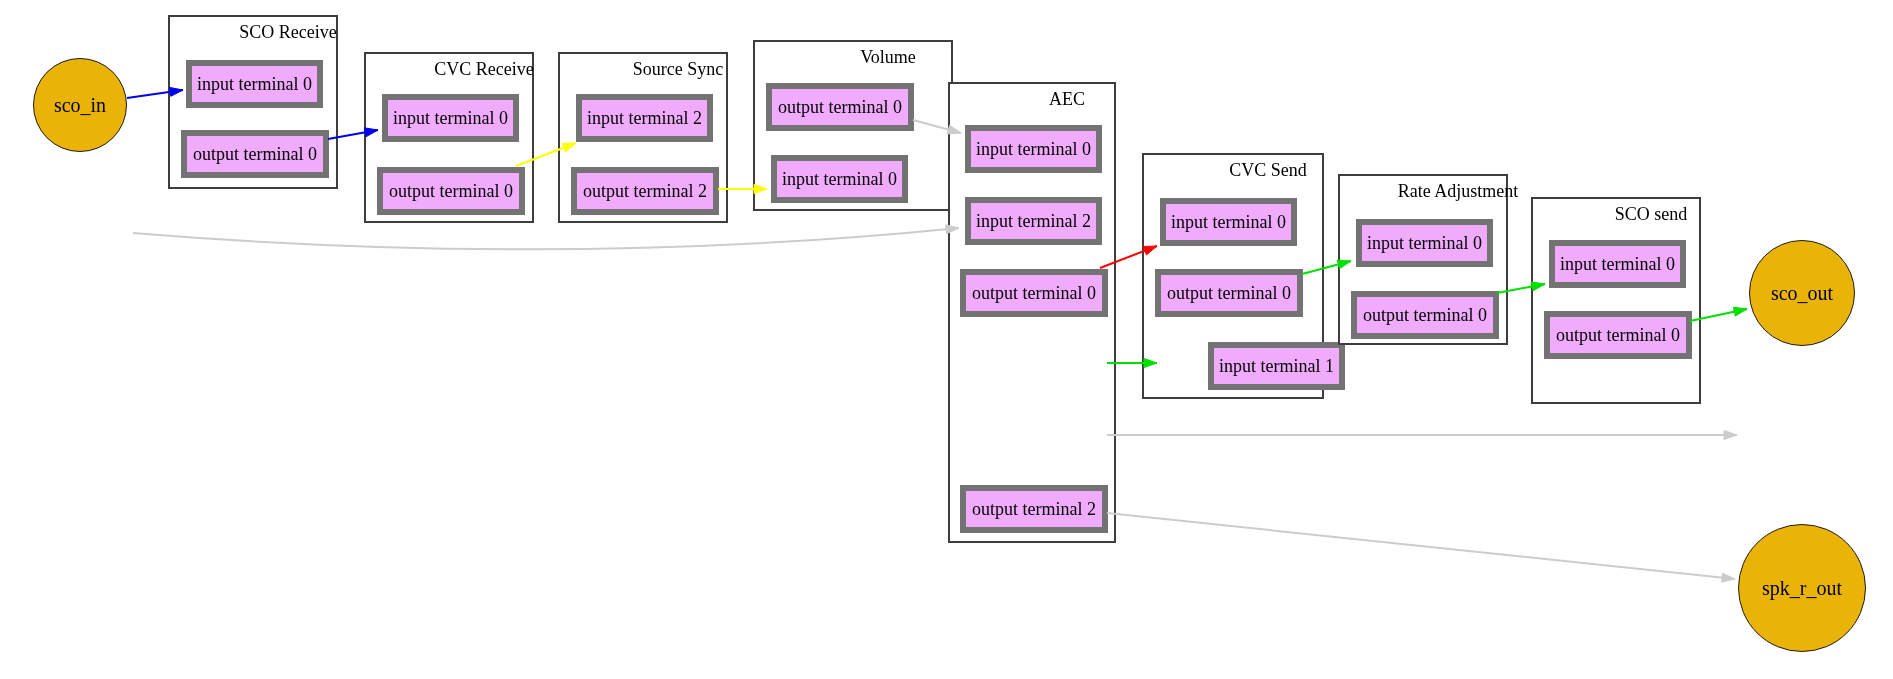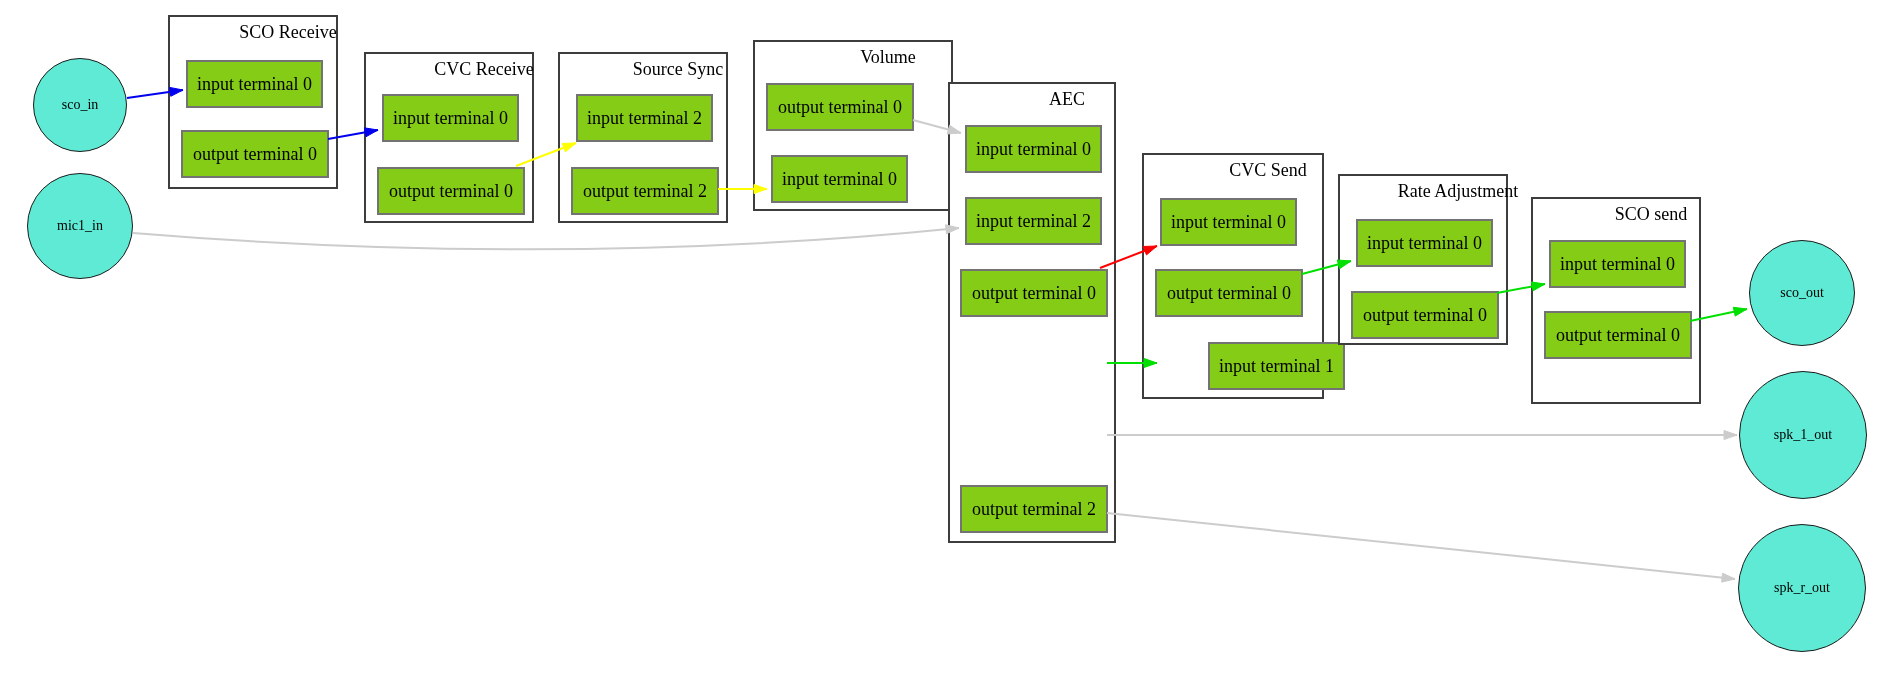--- a/index.html
+++ b/index.html
@@ -27,60 +27,59 @@
     left: 0;
     width: 100%;
     text-align: center;
     font-size: 18px;
     color: #000000;
     white-space: nowrap;
     margin-left: 35px;
   }
   .term {
     position: absolute;
-    border: 2px solid #737373;
-    background: #84cc16;
+    border: 6px solid #737373;
+    background: #f0abfc;
     box-sizing: border-box;
     height: 48px;
     display: flex;
     align-items: center;
     justify-content: center;
     font-size: 18px;
     color: #000000;
     white-space: nowrap;
   }
   .circle {
     position: absolute;
     border: 1.6px solid #1c1c1c;
     border-radius: 50%;
-    background: #5eead4;
+    background: #eab308;
     box-sizing: border-box;
     display: flex;
     align-items: center;
     justify-content: center;
-    font-size: 14px;
+    font-size: 20px;
     color: #000000;
     white-space: nowrap;
     z-index: 2;
   }
   #edge-layer {
     position: absolute;
     left: 0;
     top: 0;
     z-index: 5;
     pointer-events: none;
   }
 </style>
 </head>
 <body>
 
 <div class="stage">
 
   <div class="circle" style="left:33px; top:58px; width:94px; height:94px;">sco_in</div>
-  <div class="circle" style="left:27px; top:173px; width:106px; height:106px;">mic1_in</div>
 
   <div class="cluster" style="left:168px; top:15px; width:170px; height:174px;">
     <div class="cluster-title">SCO Receive</div>
     <div class="term" style="left:16px; top:43px; width:137px;">input terminal 0</div>
     <div class="term" style="left:11px; top:113px; width:148px;">output terminal 0</div>
   </div>
 
   <div class="cluster" style="left:364px; top:52px; width:170px; height:171px;">
     <div class="cluster-title">CVC Receive</div>
     <div class="term" style="left:16px; top:40px; width:137px;">input terminal 0</div>
@@ -120,21 +119,20 @@
     <div class="term" style="left:11px; top:115px; width:148px;">output terminal 0</div>
   </div>
 
   <div class="cluster" style="left:1531px; top:197px; width:170px; height:207px;">
     <div class="cluster-title">SCO send</div>
     <div class="term" style="left:16px; top:41px; width:137px;">input terminal 0</div>
     <div class="term" style="left:11px; top:112px; width:148px;">output terminal 0</div>
   </div>
 
   <div class="circle" style="left:1749px; top:240px; width:106px; height:106px;">sco_out</div>
-  <div class="circle" style="left:1739px; top:371px; width:128px; height:128px;">spk_1_out</div>
   <div class="circle" style="left:1738px; top:524px; width:128px; height:128px;">spk_r_out</div>
 
   <svg id="edge-layer" width="1893" height="679" viewBox="0 0 1893 679">
       <path d="M127,98 L183,90" stroke="#0000ee" stroke-width="2" fill="none"></path>
       <polygon points="183,90 170.76705268547272,96.29325035256028 169.49426047933696,87.38370490960978" fill="#0000ee" stroke="#0000ee"></polygon>
       <path d="M328,139 L378,130" stroke="#0000ee" stroke-width="2" fill="none"></path>
       <polygon points="378,130 366.00280528076064,136.73181393598009 364.4084282959233,127.87416402021682" fill="#0000ee" stroke="#0000ee"></polygon>
       <path d="M516,166 L576,143" stroke="#ffff00" stroke-width="2" fill="none"></path>
       <polygon points="576,143 565.4720125274193,151.8550256790811 562.2505884227273,143.45131062336264" fill="#ffff00" stroke="#ffff00"></polygon>
       <path d="M718,189 L767,189" stroke="#ffff00" stroke-width="2" fill="none"></path>

